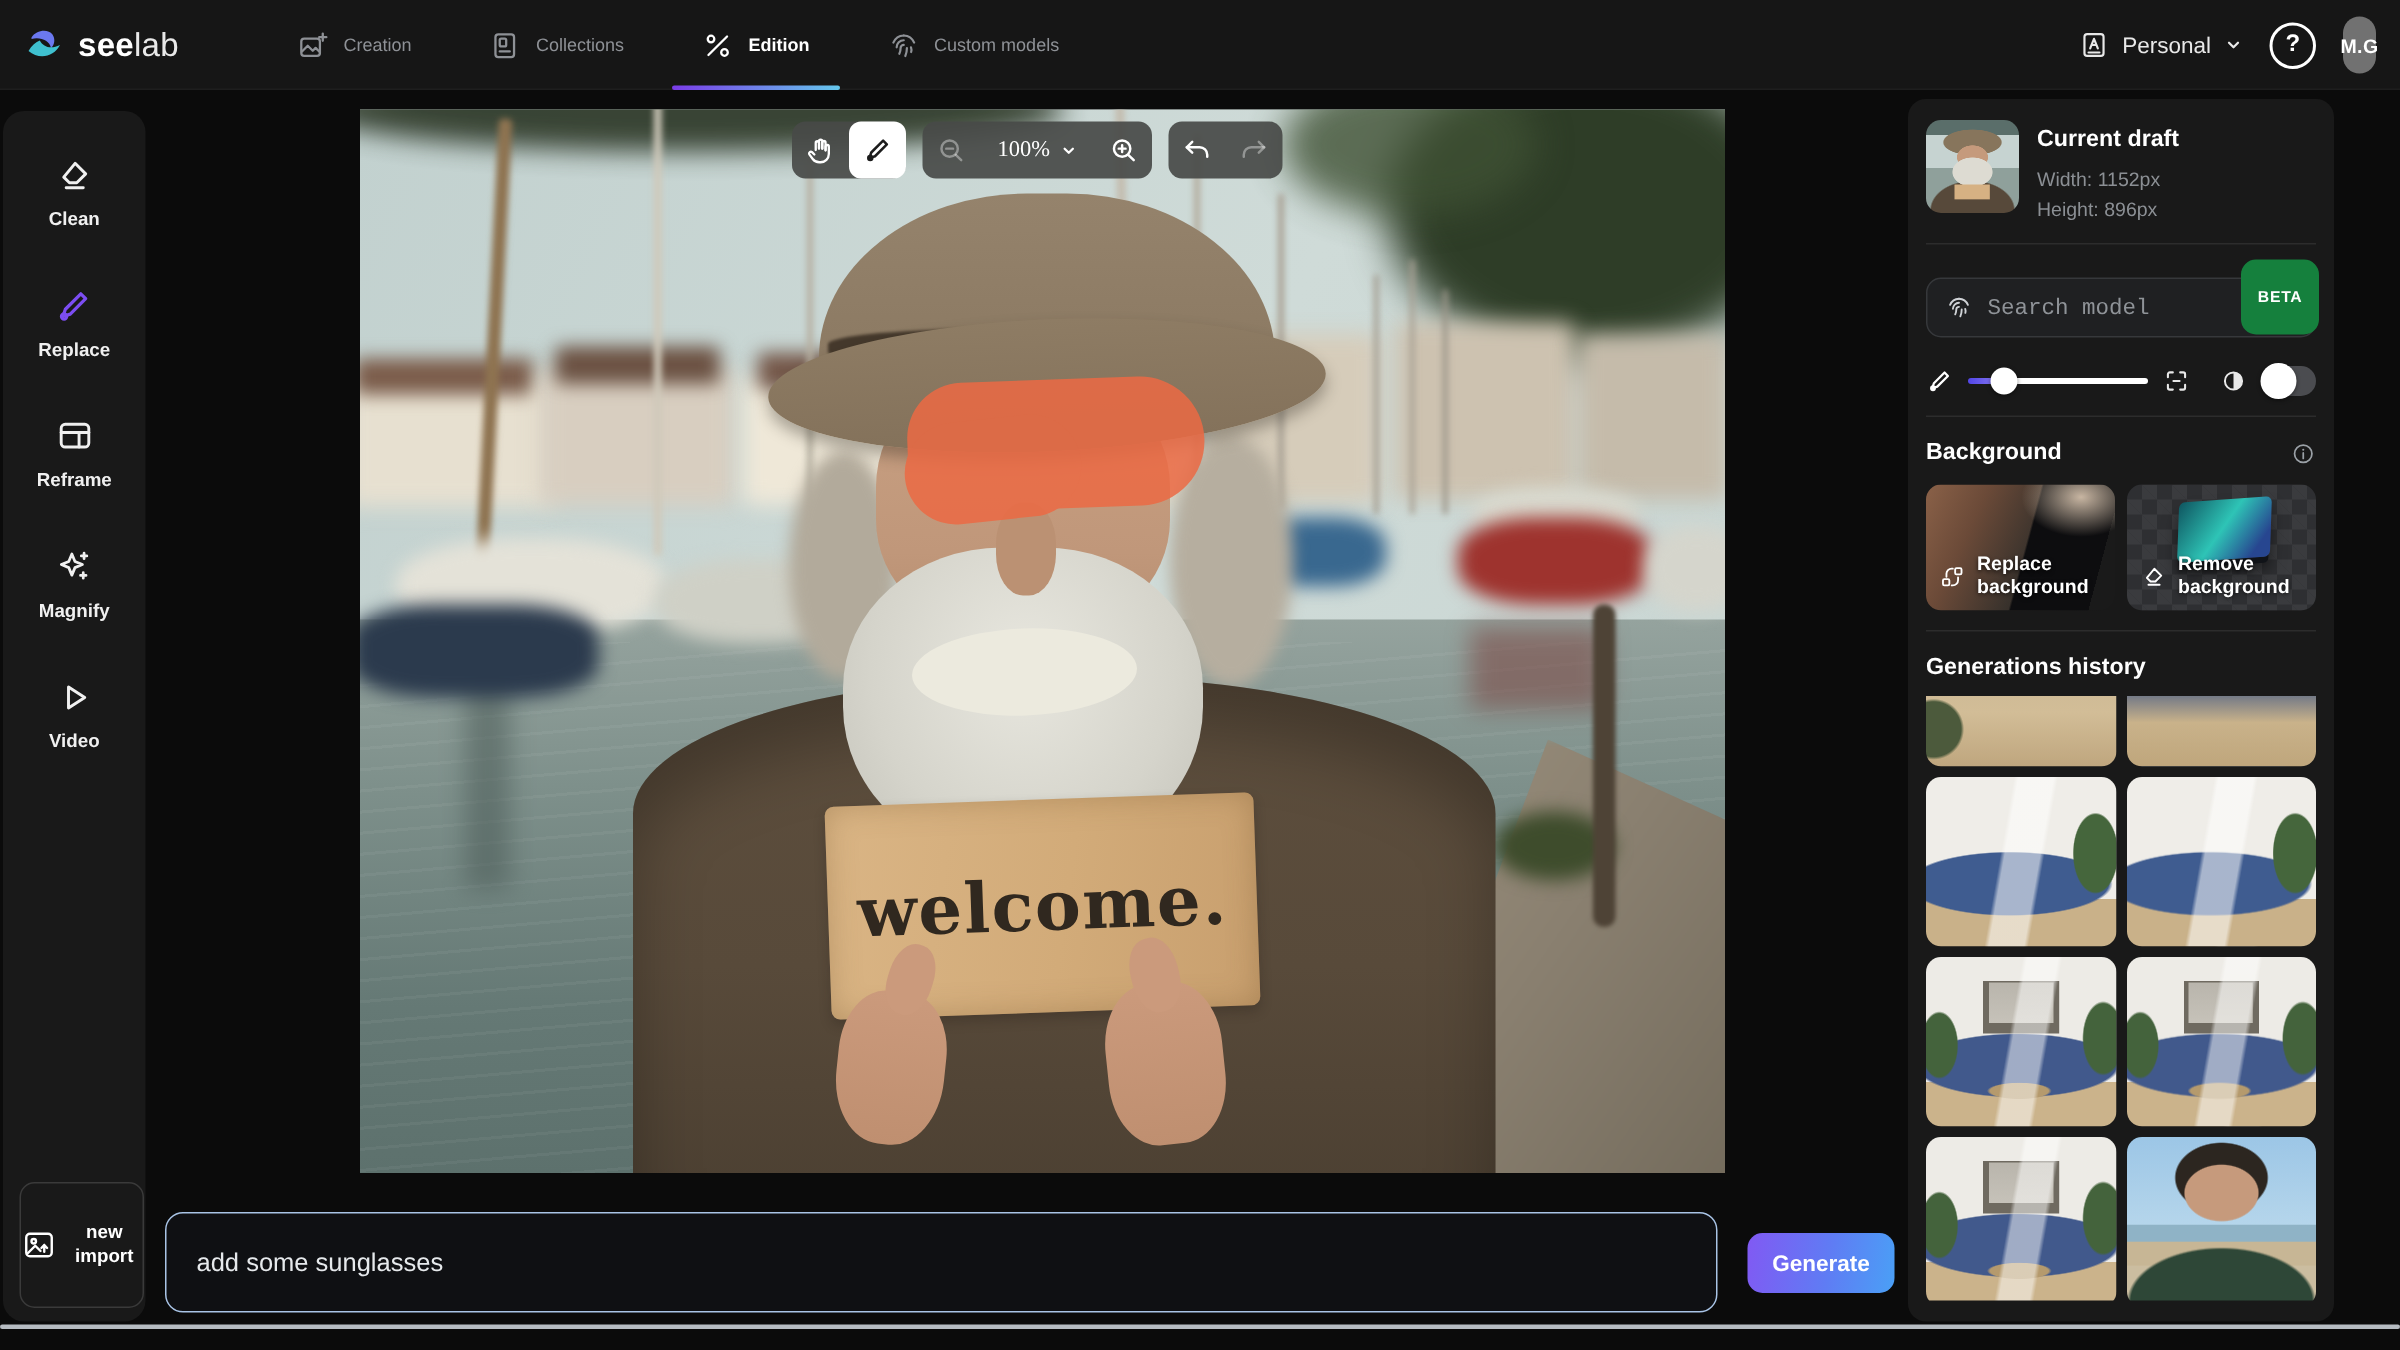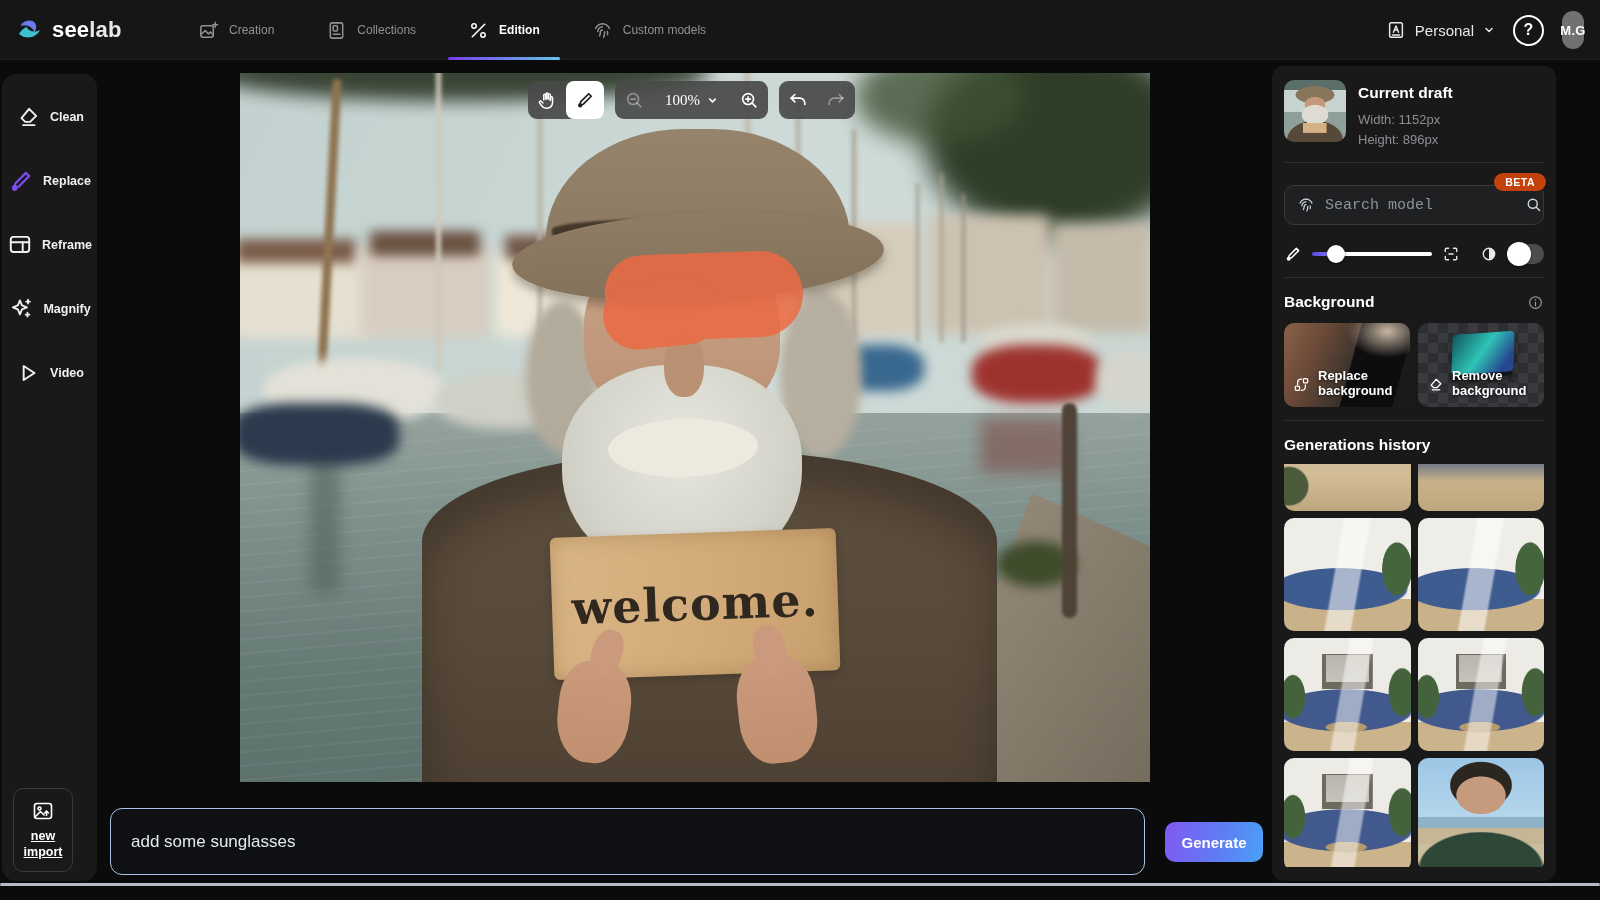--- a/index.html
+++ b/index.html
@@ -4,40 +4,40 @@
 <style>
   * { margin:0; padding:0; box-sizing:border-box; }
   html,body { width:1600px; height:900px; overflow:hidden; }
   body { position:relative; background:#0b0b0b; font-family:"Liberation Sans", sans-serif; color:#fff; }
   svg { display:block; }
 
   
   .topbar { position:absolute; inset:0 0 auto 0; height:60px; background:#161616; border-bottom:1px solid #1e1e1e; }
   .logo { position:absolute; left:16px; top:0; height:60px; display:flex; align-items:center; gap:8px; cursor:pointer; }
   .brand { font-size:22px; letter-spacing:.2px; color:#fff; }
-  .brand .b { font-weight:700; } .brand .l { font-weight:700; color:#e9e9e9; }
+  .brand .b { font-weight:700; } .brand .l { font-weight:400; color:#e9e9e9; }
   .tabs { position:absolute; left:198px; top:0; height:60px; display:flex; gap:52px; align-items:stretch; }
   .tab { display:flex; align-items:center; gap:10px; color:#8e9196; font-size:12px; position:relative; cursor:pointer; }
   .tab.active { color:#fff; font-weight:700; }
   .tab .underline { position:absolute; bottom:0; left:-20px; right:-20px; height:3px; border-radius:2px;
         background:linear-gradient(90deg,#7a3ce8,#64c7ec); }
   .nav-right { position:absolute; right:16px; top:0; height:60px; display:flex; align-items:center; gap:18px; }
   .workspace { display:flex; align-items:center; gap:9px; color:#e8e8e8; font-size:15px; cursor:pointer; }
   .help-btn { width:31px; height:31px; border:2.5px solid #fff; border-radius:50%; display:flex; align-items:center; justify-content:center; font-weight:700; font-size:16px; cursor:pointer; }
   .avatar { width:22px; height:38px; border-radius:12px; background:#717171; display:flex; align-items:center; justify-content:center; font-size:13px; font-weight:700; letter-spacing:.3px; cursor:pointer; }
 
   
   .left-rail { position:absolute; left:2px; top:74px; width:95px; height:807px; background:#191919; border-radius:14px; }
   .rail-tools { display:flex; flex-direction:column; align-items:center; padding-top:30px; gap:38px; }
-  .tool { display:flex; flex-direction:row; align-items:center; gap:9px; color:#f0f0f0; cursor:pointer; }
+  .tool { display:flex; flex-direction:column; align-items:center; gap:9px; color:#f0f0f0; cursor:pointer; }
   .tool .tlabel { font-size:12.5px; font-weight:700; }
   .tool .ticon { color:#f0f0f0; }
   .tool.active .ticon { color:#7c4df2; }
-  .new-import { position:absolute; left:11px; bottom:9px; width:60px; height:84px; border:1px solid #3a3a3a; border-radius:10px;
-      display:flex; flex-direction:column; align-items:center; justify-content:center; gap:6px; cursor:pointer;text-decoration:underline; }
+  .new-import { position:absolute; left:11px; bottom:9px; width:83px; height:84px; border:1px solid #3a3a3a; border-radius:10px;
+      display:flex; align-items:center; justify-content:center; gap:6px; cursor:pointer; }
   .new-import .nlabel { font-size:12.5px; font-weight:700; text-align:center; width:58px; line-height:1.25; }
 
   
   .canvas { position:absolute; left:240px; top:73px; width:910px; height:709px; overflow:hidden; background:#c7d4d2; cursor:crosshair; }
   .sc { position:absolute; }
   .sky { inset:0; background:linear-gradient(115deg,#c2d1cf 0%,#cfdbd8 55%,#c8d5d2 100%); }
   .treeTL { left:-30px; top:-28px; width:500px; height:56px; background:#2a3524; filter:blur(9px); border-radius:50%; opacity:.9; }
   .treeTR { right:-45px; top:-34px; width:270px; height:200px; background:#2e3d27; filter:blur(14px); border-radius:50%; }
   .treeTR2 { right:125px; top:-24px; width:170px; height:95px; background:#3f5134; filter:blur(12px); border-radius:50%; opacity:.8; }
   .house { filter:blur(7px); border-radius:6px; }
@@ -96,22 +96,22 @@
         radial-gradient(22% 16% at 50% 56%, #dddbd2 96%, transparent) no-repeat,
         radial-gradient(17% 13% at 50% 40%, #c59a7c 96%, transparent) no-repeat,
         radial-gradient(32% 14% at 50% 24%, #87755c 96%, transparent) no-repeat,
         radial-gradient(46% 32% at 50% 97%, #57493a 96%, transparent) no-repeat,
         linear-gradient(180deg,#5a6e6a 0 16%, #c6d3d1 16% 52%, #8fa09b 52% 100%);
   }
   .draft-title { font-size:15.5px; font-weight:700; margin:4px 0 8px; }
   .draft-line { font-size:13px; color:#8b8f94; line-height:1.5; }
   .divider { height:1px; background:#2c2c2c; margin-top:13px; flex:none; }
   .search-wrap { position:relative; margin-top:22px; flex:none; }
-  .beta { position:absolute; top:-12px; right:-2px; background:#c2410c; color:#fff; font-size:10.5px; font-weight:700;
-          padding:3px 11px; border-radius:10px; letter-spacing:.5px; z-index:2; }
+  .beta { position:absolute; top:-12px; right:-2px; background:#15803d; color:#fff; font-size:10.5px; font-weight:700;
+          padding:19px 11px; border-radius:10px; letter-spacing:.5px; z-index:2; }
   .search-box { height:40px; background:#1f2022; border:1px solid #36383b; border-radius:10px; display:flex; align-items:center;
           padding:0 12px; gap:10px; cursor:text; }
   .search-box input { flex:1; background:transparent; border:0; outline:0; color:#a3a3a3; font-size:15px; font-family:Liberation Mono, monospace; }
   .search-box input::placeholder { color:#8f9398; }
   .slider-row { display:flex; align-items:center; margin-top:19px; gap:10px; flex:none; }
   .slider { position:relative; width:132px; height:4px; border-radius:2px;
             background:linear-gradient(90deg,#5246e8 0%,#8e7ff2 19%,#fff 19%,#fff 100%); cursor:pointer; }
   .knob { position:absolute; left:calc(20% - 9px); top:-7px; width:18px; height:18px; background:#fff; border-radius:50%; box-shadow:0 1px 3px rgba(0,0,0,.5); }
   .spacer { flex:1; }
   .toggle { width:40px; height:20px; background:#4b4c50; border-radius:11px; position:relative; cursor:pointer; }

